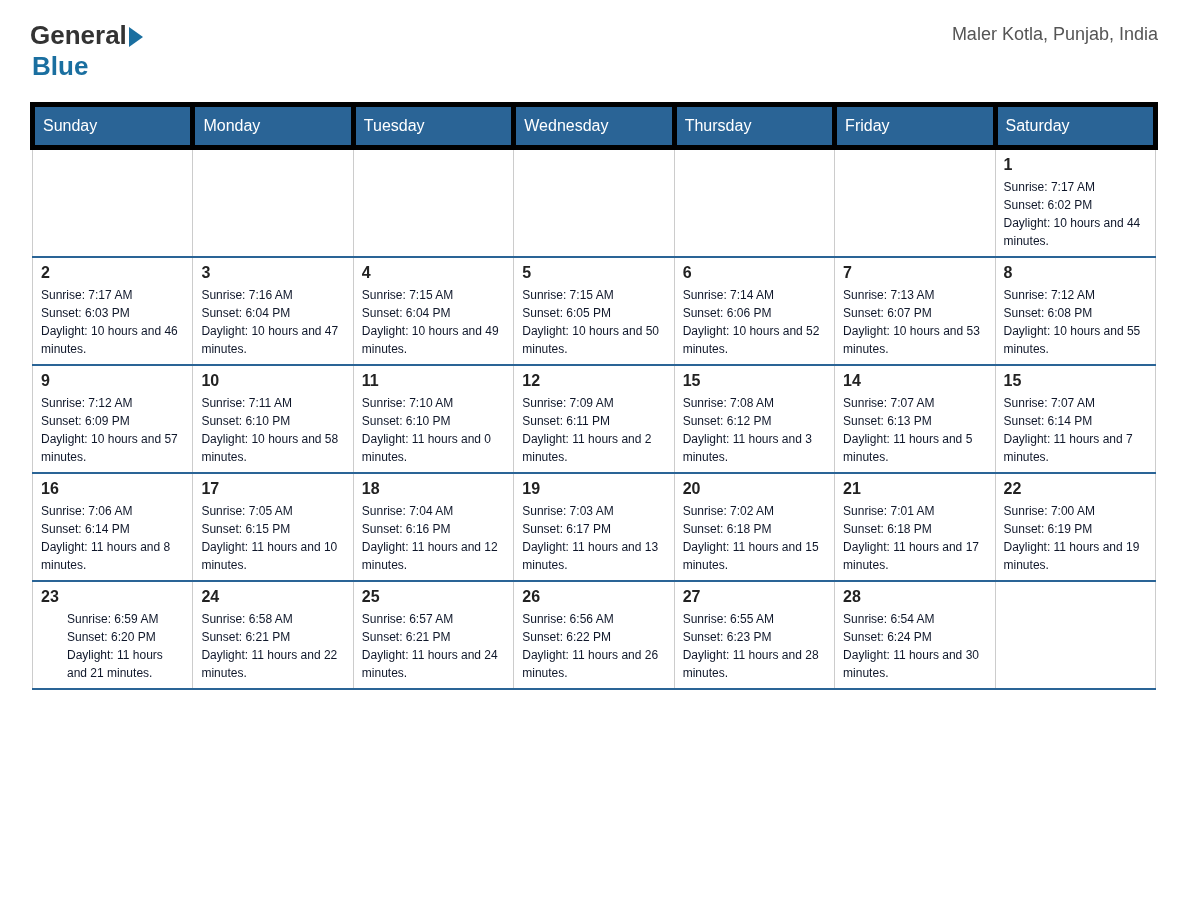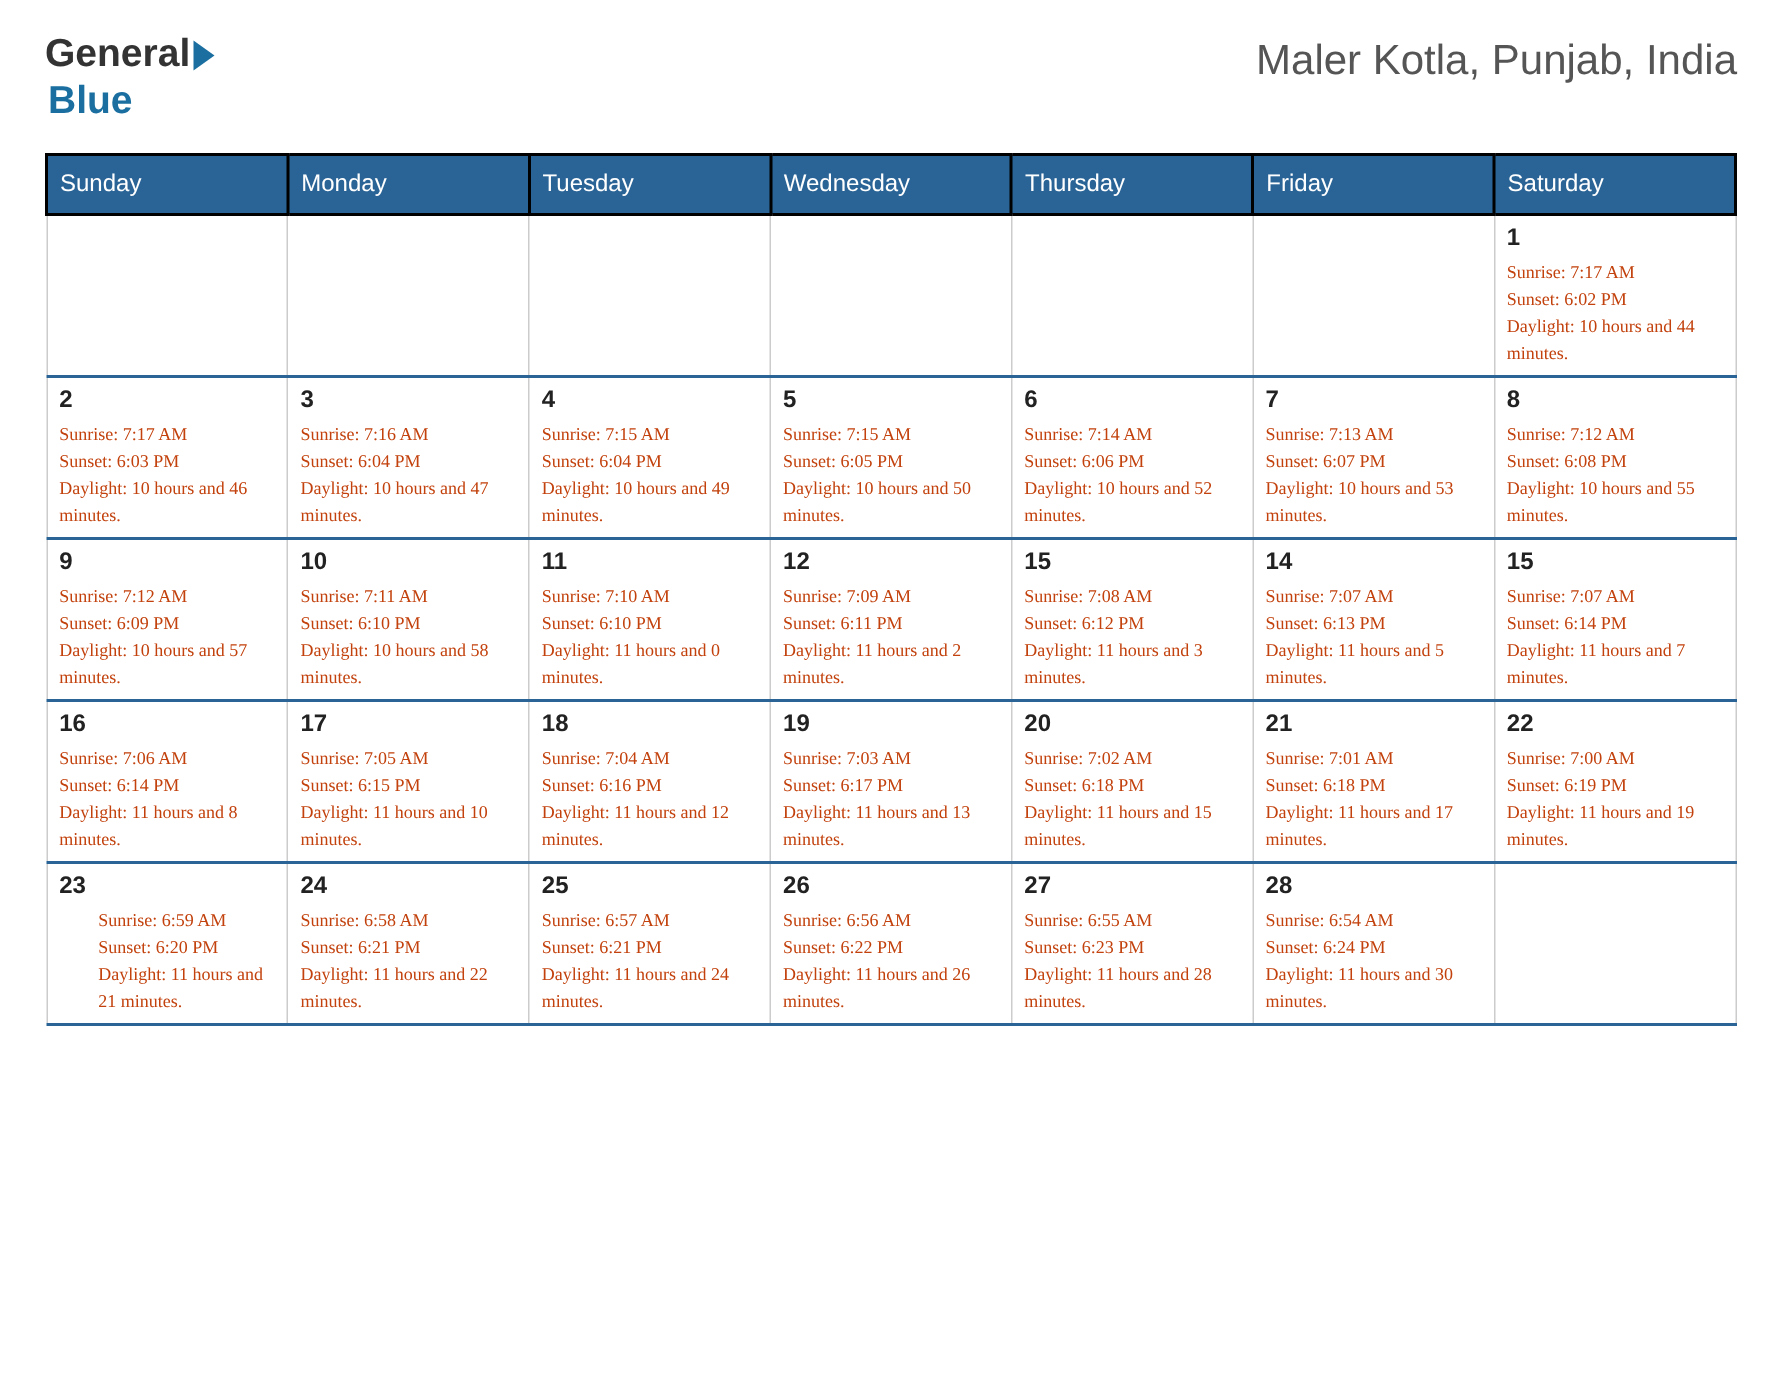--- a/index.html
+++ b/index.html
@@ -51,56 +51,55 @@
     .title-section {
       text-align: right;
     }
     .month-title {
       font-size: 48px;
       font-weight: bold;
       color: #222;
       line-height: 1.1;
     }
     .location-title {
-      font-size: 28px;
+      font-size: 18px;
       color: #555;
       margin-top: 4px;
     }
     table {
       width: 100%;
       border-collapse: collapse;
     }
     thead tr th {
       background-color: #2a6496;
       color: #fff;
       padding: 10px 8px;
       text-align: left;
       font-size: 16px;
       font-weight: normal;
-      border: 2px solid #000000;
+      border: 5px solid #000000;
     }
     tbody tr td {
       vertical-align: top;
       border: 1px solid #ccc;
       padding: 6px 8px;
       width: 14.28%;
       min-height: 100px;
     }
     .day-number {
       font-size: 16px;
       font-weight: bold;
       color: #222;
       display: block;
       margin-bottom: 4px;
     }
     .day-info {
       font-size: 12px;
-      color: #c2410c;
+      color: #0f172a;
       line-height: 1.5;
-      font-family: Liberation Serif, serif;
     }
     tbody tr {
       border-bottom: 2px solid #2a6496;
     }
     .empty-cell {
       background: #fff;
     }
     tbody tr:nth-child(odd) td {
       background: #fff;
     }

